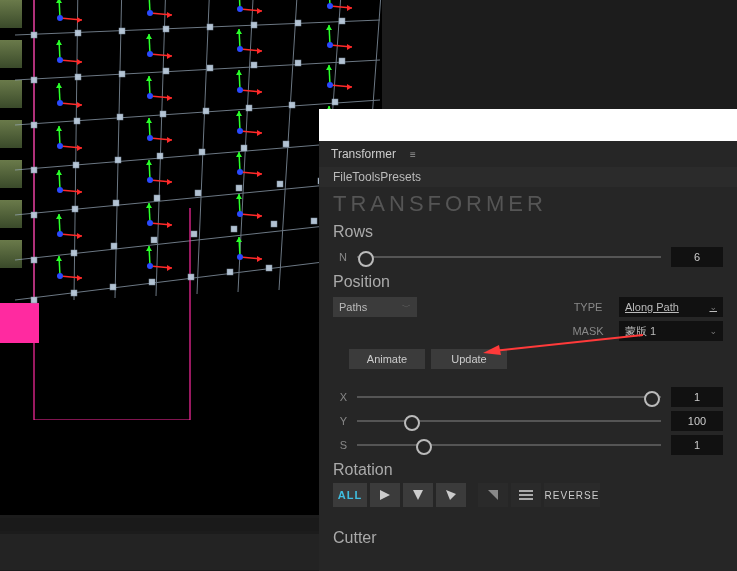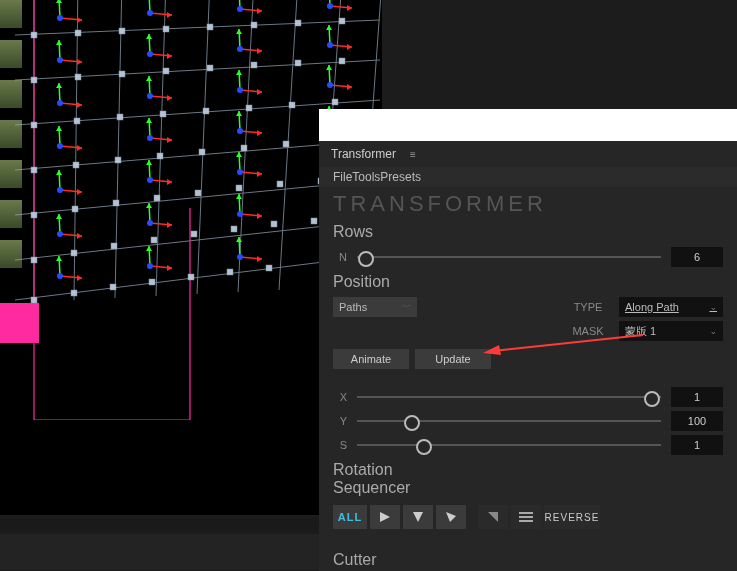--- a/index.html
+++ b/index.html
@@ -316,21 +316,21 @@
   <div class="row" style="gap:14px;">
     <div style="width:72px"></div>
       <div style="flex:1"></div>
     <span class="lblw">MASK</span>
     <div class="dropdown" style="width:92px;">
       <span>蒙版 1</span>
       <span class="chev">⌄</span>
     </div>
   </div>
 
-  <div class="row" style="gap:6px; padding-top:6px;">
+  <div class="row" style="gap:6px; padding-top:6px;margin-left:16px;">
     <button class="btn" style="width:76px;">Animate</button>
     <button class="btn" style="width:76px;">Update</button>
   </div>
 
   <div style="height:14px"></div>
 
   <div class="row">
     <span class="lbl">X</span>
     <div class="slider">
       <div class="slider-track"></div>
@@ -349,21 +349,20 @@
   <div class="row">
     <span class="lbl">S</span>
     <div class="slider">
       <div class="slider-track"></div>
       <div class="slider-knob" style="left: 22%;"></div>
     </div>
     <input class="numbox" value="1" style="">
   </div>
 
   <div class="section-title" style="padding-bottom:0">Rotation</div>
-  <div class="section-title" style="padding-top:0">Sequencer</div>
 
   <div class="seqbtns">
     <div class="sqbtn all">ALL</div>
     <div class="sqbtn">
       <svg width="14" height="14">
           <polygon points="2,2 12,7 2,12" fill="#ccc"></polygon>
         </svg>
     </div>
     <div class="sqbtn">
       <svg width="14" height="14">

